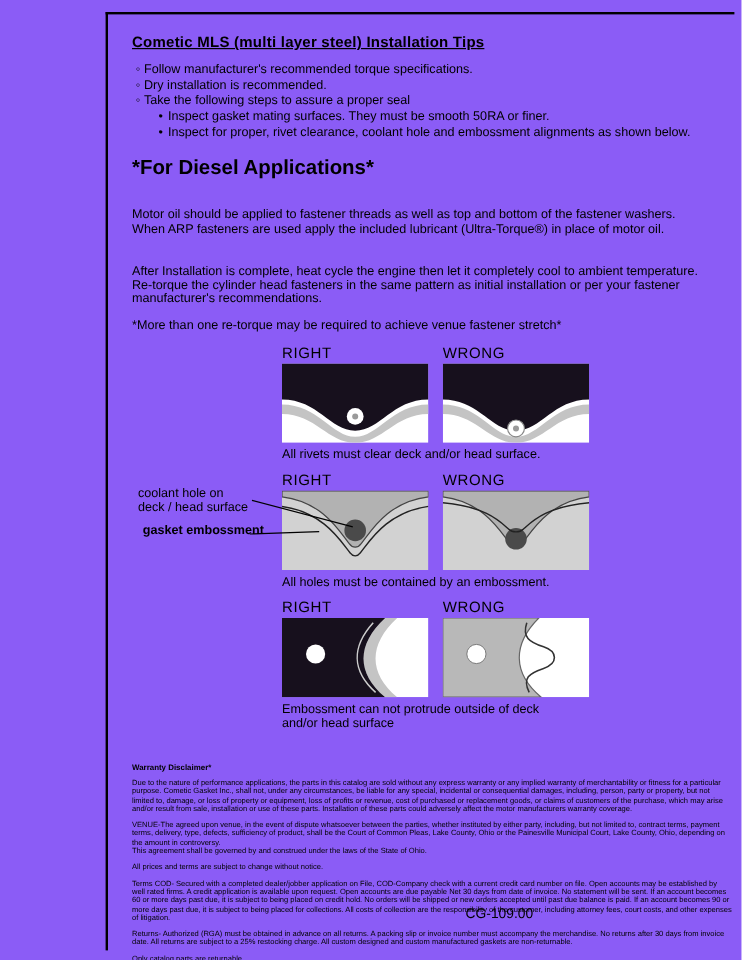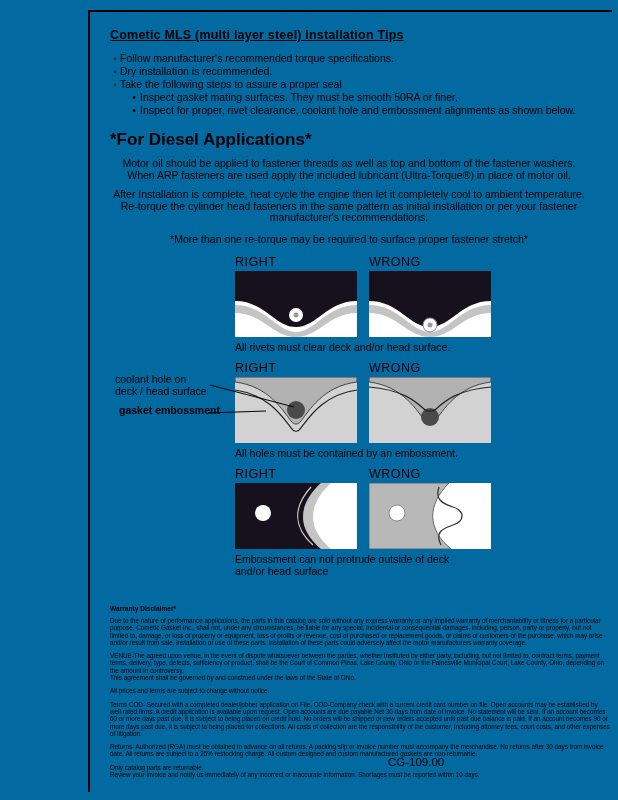--- a/index.html
+++ b/index.html
@@ -2,38 +2,38 @@
 <html><head>
 <meta charset="utf-8">
 <style>
   * { margin:0; padding:0; box-sizing:border-box; }
   html,body { background:#ffffff; }
   body {
     width:618px; height:800px;
     font-family:"Liberation Sans", sans-serif;
     color:#000; position:relative; overflow:hidden;
   }
-  .page { position:relative; width:618px; height:800px; background:#0369a1; }
+  .page { position:relative; width:618px; height:800px; background:#8b5cf6; }
   .frame {
     position:absolute; left:88px; top:10px; right:6px; bottom:8px;
     border-left:2px solid #000; border-top:2px solid #000;
     padding:10px 6px 0 18px;
   }
   .title {
     font-size:12.5px; font-weight:bold; text-decoration:underline;
     margin:6px 0 10px 2px; letter-spacing:0.2px;
   }
   .bullets { margin-top:4px; }
   .bullet-row { display:flex; font-size:10.5px; line-height:13px; }
   .bullet-row .marker { width:10px; text-align:center; flex:0 0 10px; }
   .bullet-row.l1 { margin-left:2px; }
   .bullet-row.l2 { margin-left:20px; }
   .bullet-row.l2 .marker { flex:0 0 12px; width:12px; }
   .diesel-heading { font-size:17px; font-weight:bold; margin:13px 0 0 2px; }
-  .para { font-size:10.5px; line-height:11.5px; width:478px; margin:8px 0 0 2px;text-align:center; }
+  .para { font-size:10.5px; line-height:11.5px; width:478px; margin:24px 0 0 2px; }
   .para.last { margin-top:10px; }
 
   .diagram { margin-top:10px; position:relative; }
   .diag-labels { display:flex; gap:12px; margin-left:127px; width:256px; }
   .diag-labels span { width:122px; text-align:left; font-size:12.5px; letter-spacing:0.5px; }
   .panels { display:flex; gap:12px; margin-left:127px; margin-top:2px; }
   .panel { width:122px; height:66px; display:block; }
   .caption { font-size:10.5px; margin:4px 0 0 127px; line-height:12px; }
   .caption.two-line { width:230px; }
 
@@ -75,21 +75,21 @@
       </div>
       <div class="bullet-row l2">
         <span class="marker">•</span>
         <span>Inspect for proper, rivet clearance, coolant hole and embossment alignments as shown below.</span>
       </div>
     </div>
 
     <div class="diesel-heading">*For Diesel Applications*</div>
     <div class="para">Motor oil should be applied to fastener threads as well as top and bottom of the fastener washers. When ARP fasteners are used apply the included lubricant (Ultra-Torque®) in place of motor oil.</div>
     <div class="para">After Installation is complete, heat cycle the engine then let it completely cool to ambient temperature. Re-torque the cylinder head fasteners in the same pattern as initial installation or per your fastener manufacturer's recommendations.</div>
-    <div class="para last">*More than one re-torque may be required to surface proper fastener stretch*</div>
+    <div class="para last">*More than one re-torque may be required to achieve venue fastener stretch*</div>
 
     <div class="diagram" style="margin-top:10px;">
       <div class="diag-labels">
         <span>RIGHT</span>
         <span>WRONG</span>
       </div>
       <div class="panels">
         <svg class="panel" viewBox="0 0 122 66">
           <rect width="122" height="66" fill="#ffffff"></rect>
           <path d="M0,34 C30,34 42,61 61,61 C80,61 92,34 122,34 L122,42 C94,42 84,66 61,66 C38,66 28,42 0,42 Z" fill="#c4c4c4"></path>

